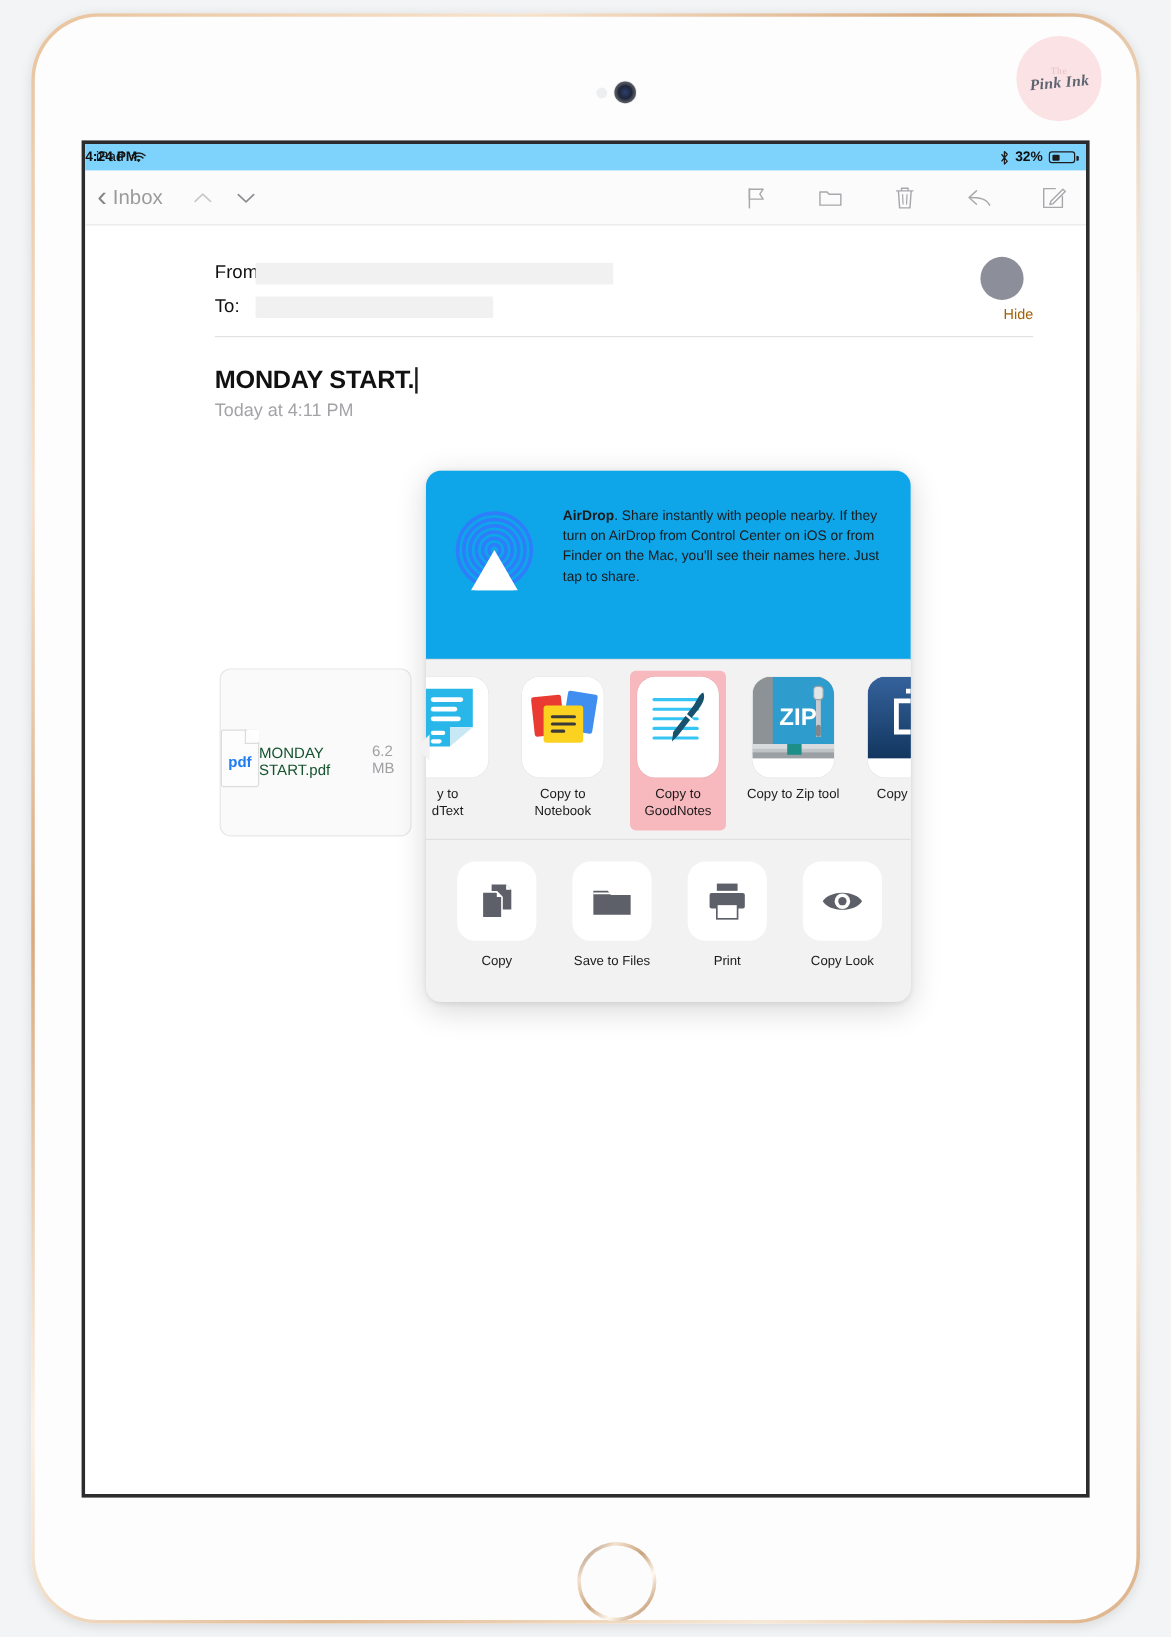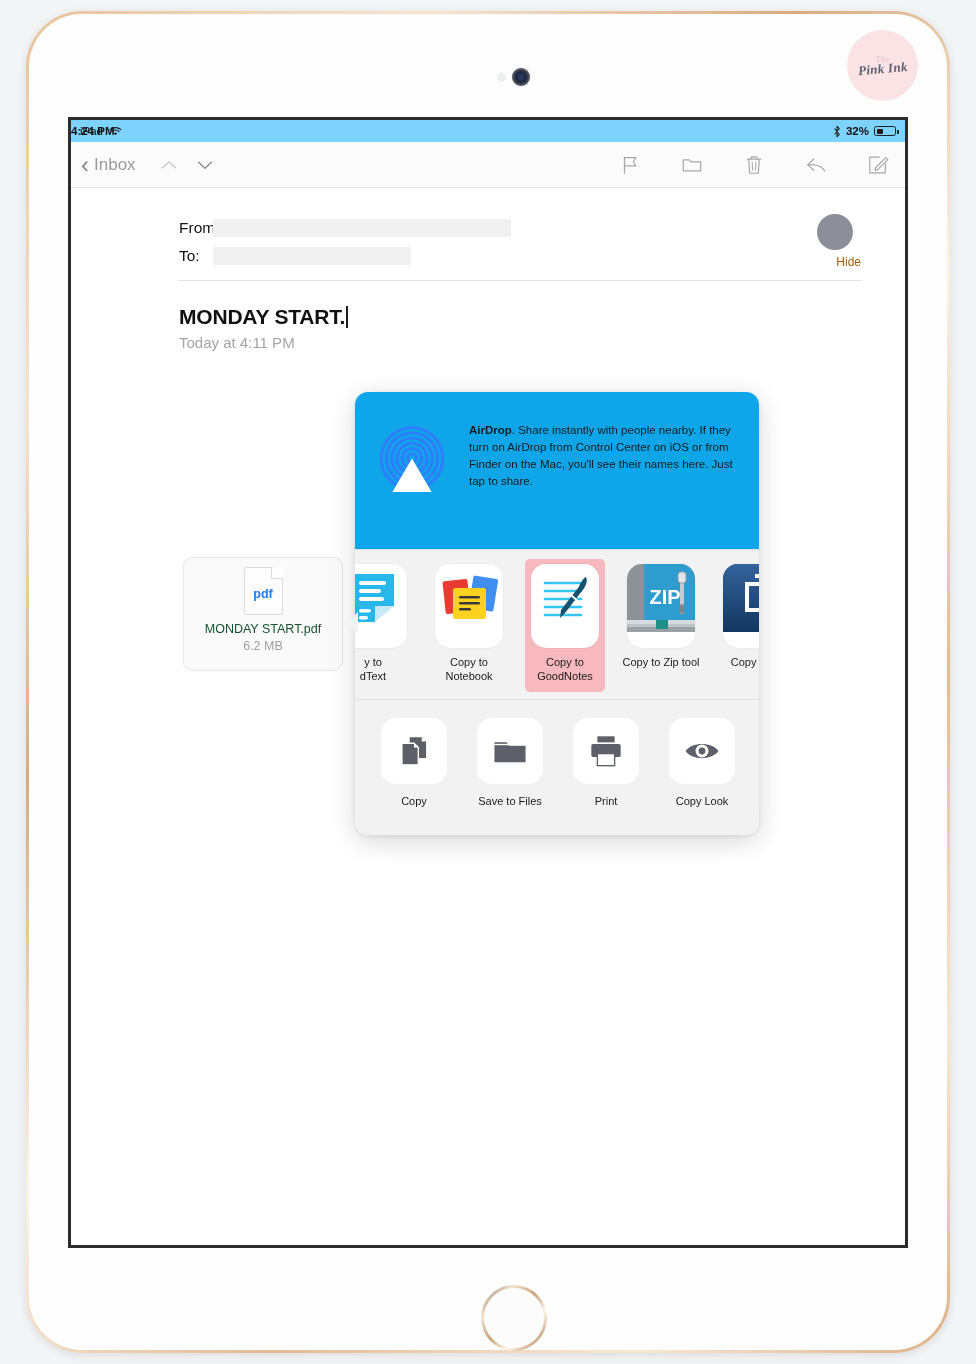--- a/index.html
+++ b/index.html
@@ -161,24 +161,24 @@
     width: 2px; height: 22px; background: #1d1d1f;
   }
   #date {
     margin: 5px 0 0 108px;
     font-size: 15px; color: #a4a4a8;
   }
 
   
   #attach {
     position: absolute; left: 112px; top: 369px;
-    width: 160px; height: 114px;
+    width: 160px; height: 140px;
     border: 1px solid #e7e7e9; border-radius: 9px;
     background: #fafafa;
-    display: flex; flex-direction: column; align-items: center;
+    display: flex; align-items: center;
     padding-top: 9px;
   }
   #pdf-glyph {
     width: 39px; height: 48px; position: relative;
     border: 1px solid #dcdcde; border-radius: 2px;
     background: #fdfdfd;
   }
   #pdf-glyph::before {
     content:''; position: absolute; right: -1px; top: -1px;
     border-width: 0 11px 11px 0; border-style: solid;

